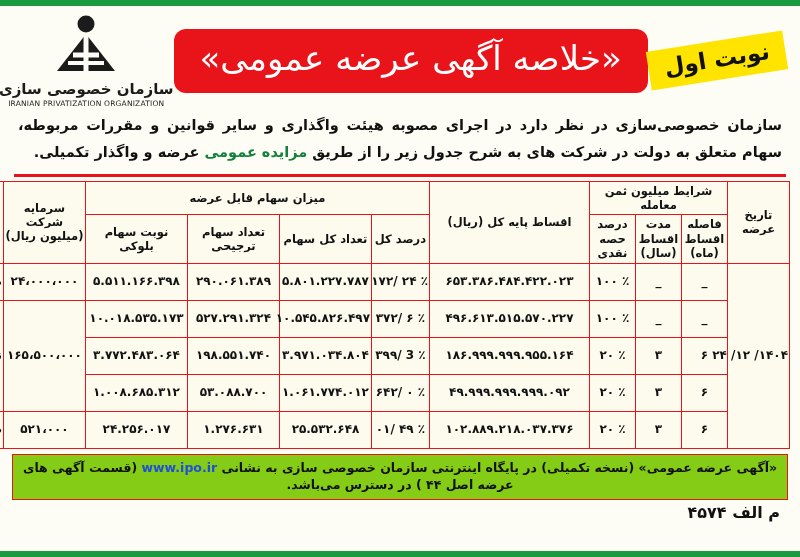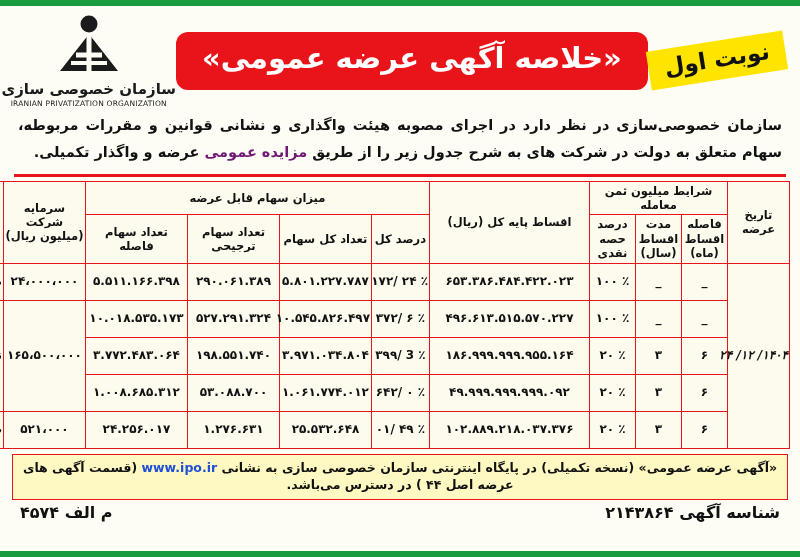--- a/index.html
+++ b/index.html
@@ -54,22 +54,22 @@
   .title-box {
     flex: 1;
     display: flex;
     align-items: center;
     justify-content: center;
   }
   .title-plate {
     background: #e8141a;
     color: #ffffff;
     border-radius: 12px;
-    font-size: 29px;
-    font-weight: bold;
+    font-size: 34px;
+    font-weight: normal;
     padding: 10px 26px 14px 26px;
     white-space: nowrap;
     letter-spacing: -1px;
     line-height: 1.15;
   }
   .logo-box {
     width: 175px;
     display: flex;
     flex-direction: column;
     align-items: center;
@@ -88,21 +88,21 @@
 
   
   .intro {
     padding: 2px 8px 6px 8px;
     font-size: 14.5px;
     line-height: 1.85;
     color: #111;
     text-align: justify;
     font-weight: bold;
   }
-  .intro .hl { color: #701a75; font-weight: bold; }
+  .intro .hl { color: #15803d; font-weight: bold; }
   .rule {
     height: 3px; background: #e8141a;
     margin: 2px 4px 4px 4px;
   }
 
   
   table.main {
     width: 100%;
     border-collapse: collapse;
     table-layout: fixed;
@@ -124,33 +124,33 @@
   }
   table.main td {
     font-size: 12px;
     background: #fcfbee;
     height: 37px;
     white-space: nowrap;
   }
   td.num { background: #ffffff; }
   td.company { font-size: 12.5px; background: #fcfbee; line-height: 1.35; white-space: normal; }
   td.capital { background: #ffffff; }
-  td.date { font-size: 12.5px; background: #fcfbee; font-style: italic; }
+  td.date { font-size: 12.5px; background: #fcfbee; }
   .th-sub { font-size: 11px; }
 
   
   .footer-note {
     border: 1.5px solid #e8141a;
     margin: 5px 2px 0 2px;
     padding: 4px 6px 5px 6px;
     font-size: 12.5px;
     font-weight: bold;
     text-align: center;
     color: #111;
-    background: #fef9c3;
+    background: #84cc16;
     line-height: 1.4;
   }
   .footer-note .url { color: #1f4fd8; }
   .footer-ids {
     display: flex;
     justify-content: space-between;
     align-items: center;
     padding: 3px 10px 0 10px;
     font-size: 16px;
     font-weight: bold;
@@ -184,21 +184,21 @@
           <path d="M34 24 L34 40" stroke="#fdfdf5" stroke-width="0"></path>
           <rect x="30" y="30" width="0" height="0" fill="#fdfdf5"></rect>
         </svg>
       </span>
       <div class="logo-fa">سازمان خصوصی سازی</div>
       <div class="logo-en">IRANIAN PRIVATIZATION ORGANIZATION</div>
     </div>
   </div>
 
   <div class="intro">
-    <span>سازمان خصوصی‌سازی در نظر دارد در اجرای مصوبه هیئت واگذاری و نشانی قوانین و مقررات مربوطه، سهام متعلق به دولت در شرکت های  به شرح جدول زیر را از طریق </span><span class="hl">مزایده عمومی</span><span> عرضه و واگذار تکمیلی.</span>
+    <span>سازمان خصوصی‌سازی در نظر دارد در اجرای مصوبه هیئت واگذاری و سایر قوانین و مقررات مربوطه، سهام متعلق به دولت در شرکت های  به شرح جدول زیر را از طریق </span><span class="hl">مزایده عمومی</span><span> عرضه و واگذار تکمیلی.</span>
   </div>
 
   <div class="rule"></div>
 
   <table class="main">
     <colgroup>
       <col style="width:62px">
       <col style="width:46px">
       <col style="width:46px">
       <col style="width:46px">
@@ -219,21 +219,21 @@
         <th rowspan="2">سرمایه شرکت (میلیون ریال)</th>
         <th rowspan="2">شرکت</th>
       </tr>
       <tr>
         <th class="th-sub">فاصله اقساط (ماه)</th>
         <th class="th-sub">مدت اقساط (سال)</th>
         <th class="th-sub">درصد حصه نقدی</th>
         <th class="th-sub">درصد کل</th>
         <th class="th-sub">تعداد کل سهام</th>
         <th class="th-sub">تعداد سهام ترجیحی</th>
-        <th class="th-sub">تعداد سهام فاصله</th>
+        <th class="th-sub">نوبت سهام بلوکی</th>
       </tr>
     </thead>
     <tbody>
 
       <tr>
         <td class="date" rowspan="5">۱۴۰۴/ ۱۲/ ۲۴</td>
         <td class="num">_</td>
         <td class="num">_</td>
         <td class="num">٪ ۱۰۰</td>
         <td class="num">۶۵۳.۳۸۶.۴۸۴.۴۲۲.۰۲۳</td>
@@ -293,18 +293,17 @@
         <td class="company">طراحی و ساختمان نفت</td>
       </tr>
     </tbody>
   </table>
 
   <div class="footer-note">
     <span>«آگهی عرضه عمومی» (نسخه تکمیلی) در پایگاه اینترنتی سازمان خصوصی سازی به نشانی </span><span class="url">www.ipo.ir</span><span> (قسمت آگهی های عرضه اصل ۴۴ ) در دسترس می‌باشد.</span>
   </div>
 
   <div class="footer-ids">
-    <span>شناسه آگهی ۲۱۴۳۸۶۴</span>
     <span>م الف ۴۵۷۴</span>
   </div>
 
  </div>
 </div>
 
 </body></html>

